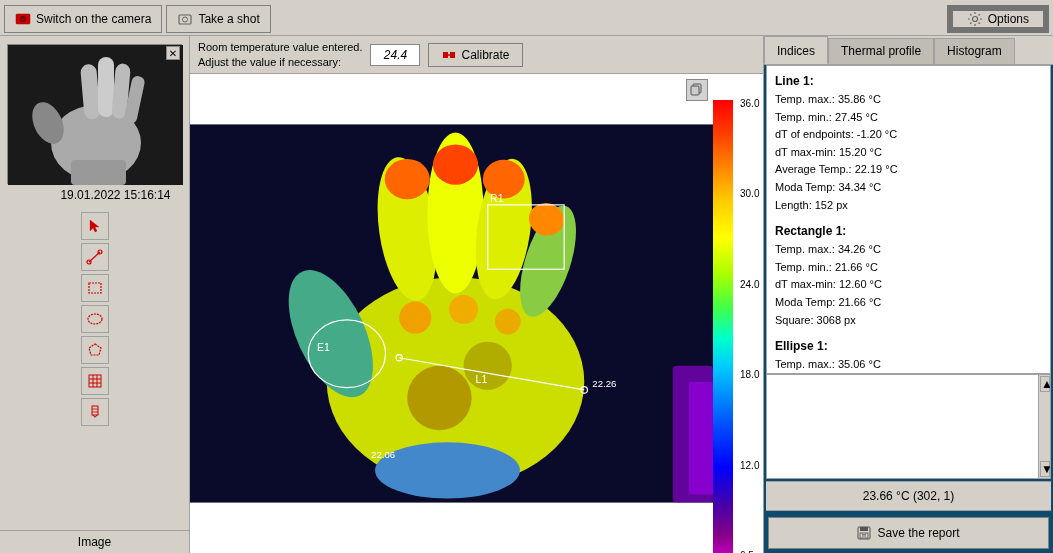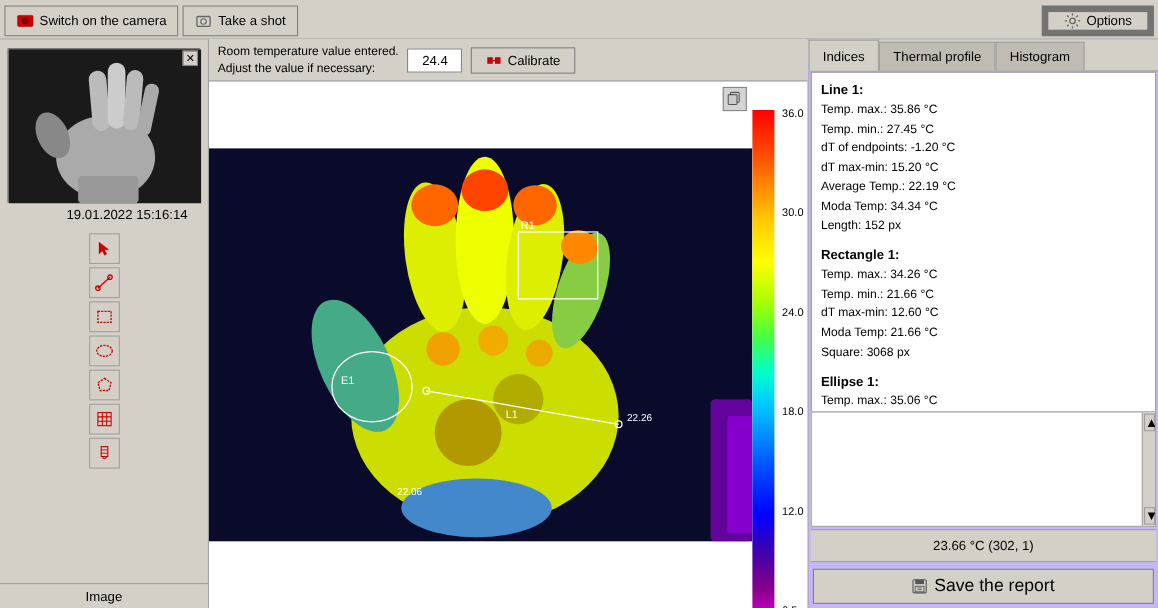--- a/index.html
+++ b/index.html
@@ -153,20 +153,21 @@
       color: #000;
       line-height: 1.3;
     }
     .temp-input {
       width: 50px;
       height: 22px;
       border: 1px solid #888;
       text-align: center;
       font-size: 12px;
       background: #fff;
+      font-style: italic;
     }
     .calibrate-btn {
       display: flex;
       align-items: center;
       gap: 4px;
       padding: 3px 12px;
       background: #d4d0c8;
       border: 1px solid #808080;
       cursor: pointer;
       height: 24px;
@@ -222,24 +223,24 @@
       height: 100%;
       display: flex;
       flex-direction: column;
       justify-content: space-between;
       padding: 8px 2px;
       font-size: 10px;
     }
     
     
     .right-panel {
-      width: 319px;
+      width: 290px;
       display: flex;
       flex-direction: column;
-      background: #c4b5fd;
+      background: #0c4a6e;
       border-left: 1px solid #a0a0a0;
     }
     
     .tabs-header {
       display: flex;
       border-bottom: 1px solid #a0a0a0;
       background: #d4d0c8;
     }
     .tab {
       padding: 5px 12px;
@@ -294,21 +295,21 @@
     
     .save-btn {
       display: flex;
       align-items: center;
       justify-content: center;
       gap: 6px;
       height: 32px;
       background: #d4d0c8;
       border: 1px solid #808080;
       cursor: pointer;
-      font-size: 16px;
+      font-size: 12px;
       margin: 4px;
     }
     
     
     .indices-content::-webkit-scrollbar { width: 12px; }
     .indices-content::-webkit-scrollbar-track { background: #d4d0c8; }
     .indices-content::-webkit-scrollbar-thumb { background: #a0a0a0; border: 1px solid #888; }
     
     
     .copy-icon {

